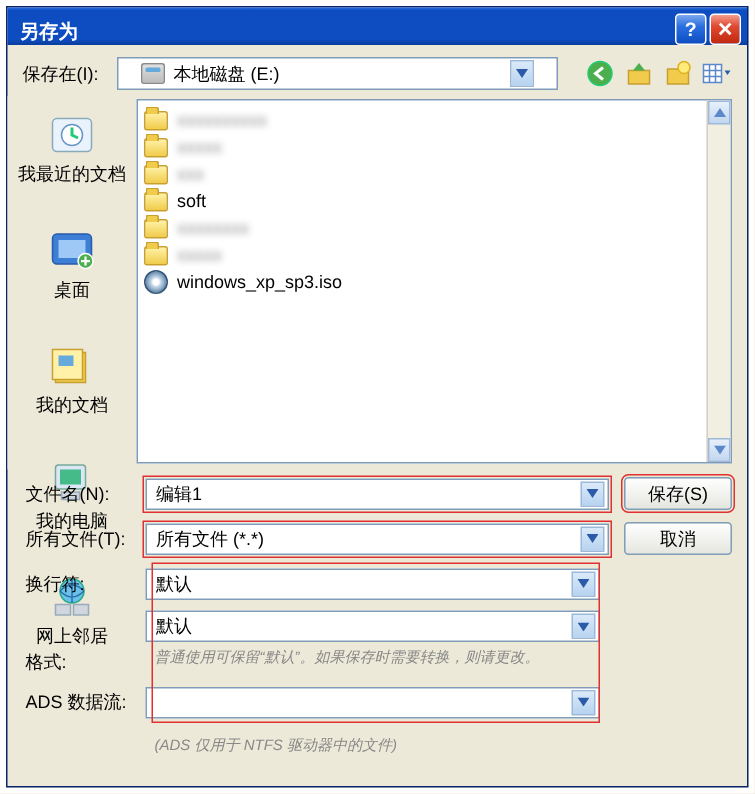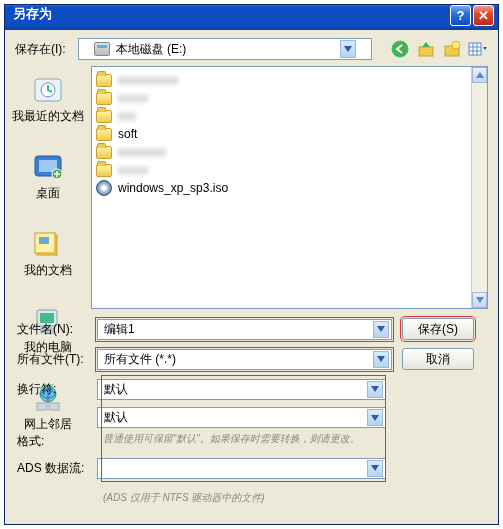--- a/index.html
+++ b/index.html
@@ -21,21 +21,21 @@
     background: #ece9d8;
     display: flex;
     flex-direction: column;
     position: relative;
   }
   
   .titlebar {
     height: 25px;
     background: linear-gradient(to bottom, #2a6fe0 0%, #0d4dc1 8%, #0d4dc1 85%, #0a3d9c 100%);
     display: flex;
-    align-items: flex-start;
+    align-items: flex-end;
     padding: 0 4px 0 8px;
     color: #fff;
     font-weight: bold;
     font-size: 13px;
   }
   .titlebar .title { flex: 1; }
   .titlebar .sysbtn {
     width: 21px;
     height: 21px;
     margin-left: 2px;
@@ -137,21 +137,21 @@
     border-left:1px solid #d4d0c8;
     display:flex; flex-direction:column;
   }
   .sb-btn {
     height:16px;background:linear-gradient(to bottom,#e8f0fb,#c2d6f0);
     border:1px solid #9cb9da; display:flex;align-items:center;justify-content:center;
   }
   .sb-track { flex:1; }
   
   .form {
-    padding: 4px 24px 8px 10px;
+    padding: 4px 10px 8px 10px;
   }
   .form-row {
     display:flex;
     align-items:center;
     margin-bottom:6px;
     min-height:24px;
   }
   .form-row .flabel {
     width: 82px;
     text-align:left;

